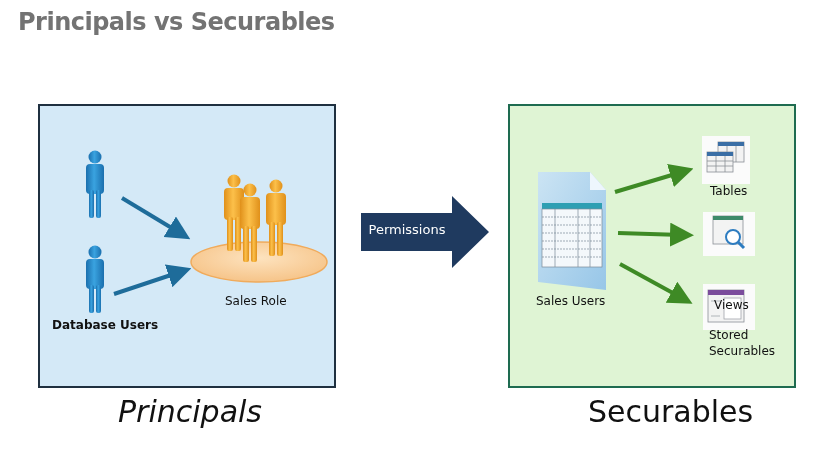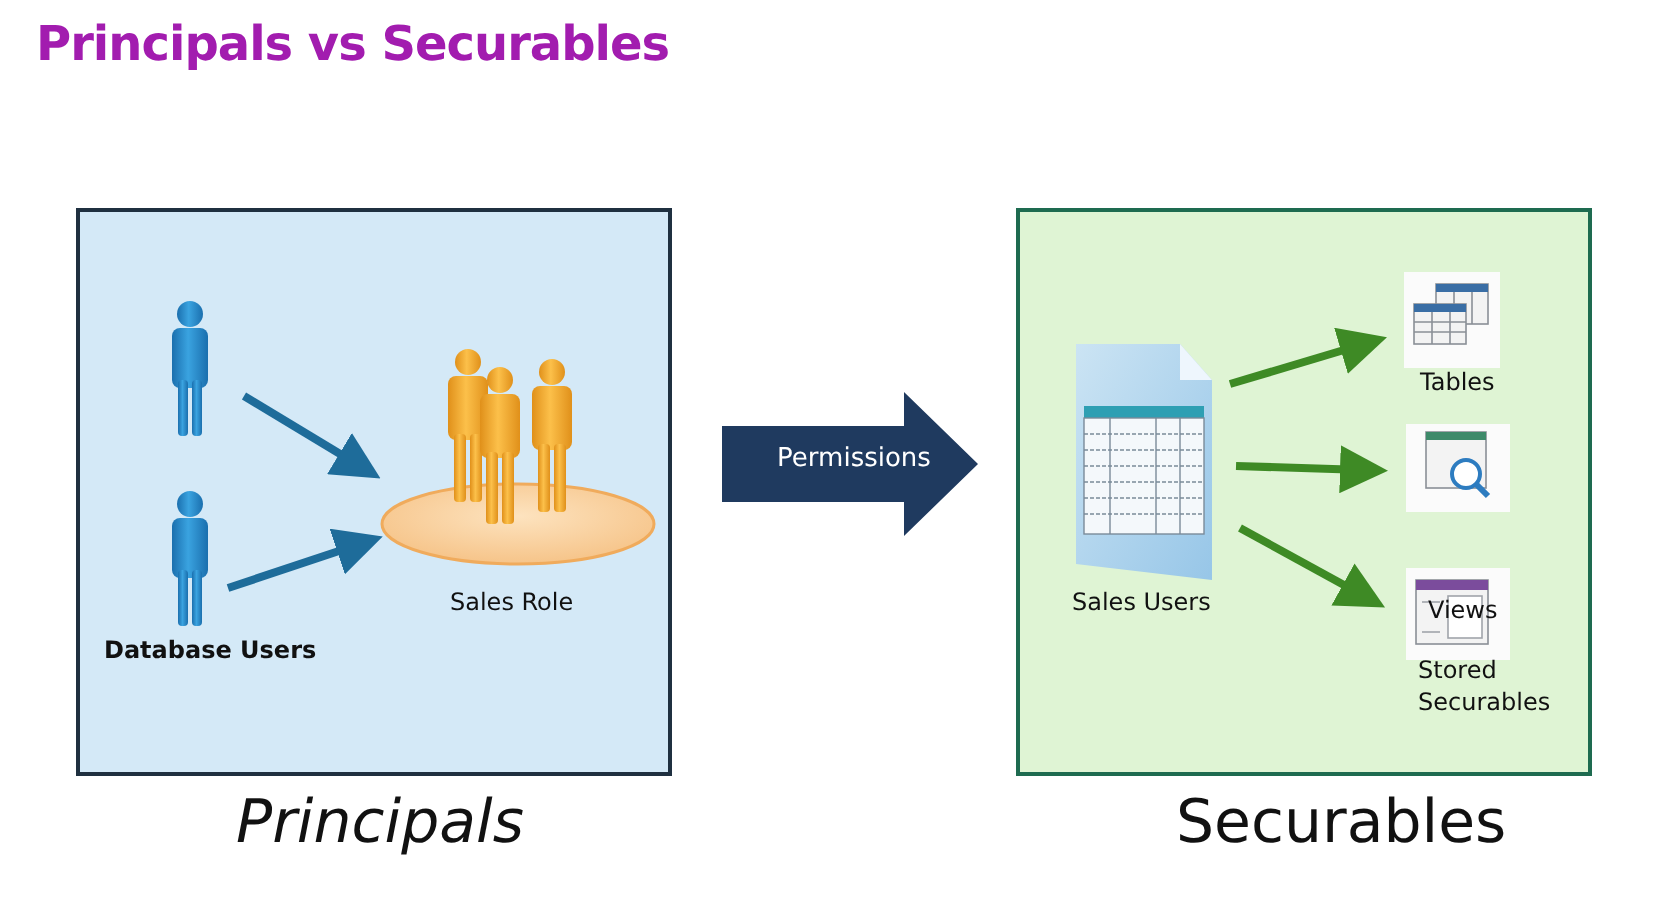--- a/index.html
+++ b/index.html
@@ -1,23 +1,23 @@
 <!DOCTYPE html>
 <html><head>
 <meta charset="utf-8">
 <style>
   html, body { margin:0; padding:0; background:#ffffff; }
   body { width:835px; height:457px; position:relative; overflow:hidden; font-family:"DejaVu Sans", sans-serif; color:#111; }
-  .title { position:absolute; left:18px; top:8px; font-size:24px; font-weight:bold; letter-spacing:-0.5px; color:#a21caf; }
+  .title { position:absolute; left:18px; top:8px; font-size:24px; font-weight:bold; letter-spacing:-0.5px; color:#737373; }
   .box { position:absolute; box-sizing:border-box; }
   .box-principals { left:38px; top:104px; width:298px; height:284px; background:#d4e9f7; border:2px solid #1f3040; }
   .box-securables { left:508px; top:104px; width:288px; height:284px; background:#dff4d4; border:2px solid #1e6b50; }
   .caption { position:absolute; font-size:30px; color:#111; }
   .lbl { position:absolute; font-size:12px; color:#111; white-space:nowrap; }
-  .perm-text { position:absolute; left:361px; top:222px; width:92px; text-align:center; color:#fff; font-size:13px;padding-left:20px; }
+  .perm-text { position:absolute; left:361px; top:222px; width:92px; text-align:center; color:#fff; font-size:13px; }
   svg.abs { position:absolute; left:0; top:0; }
 </style>
 </head>
 <body>
 
 <div class="title">Principals vs Securables</div>
 
 <div class="box box-principals"></div>
 
 <div class="box box-securables"></div>

